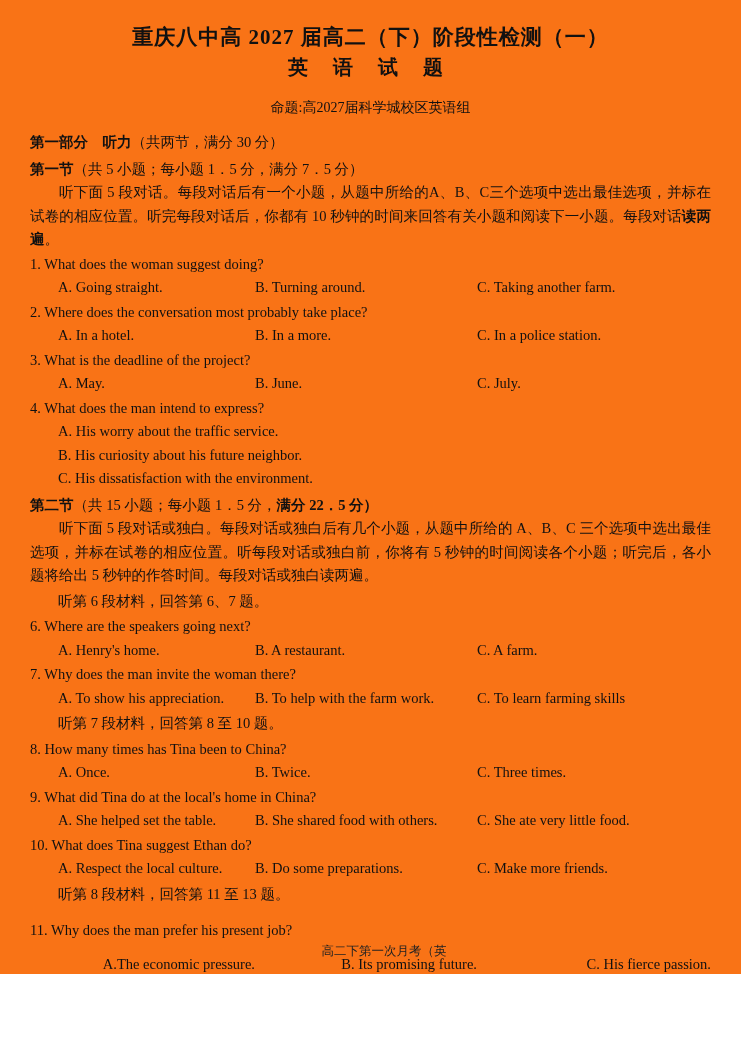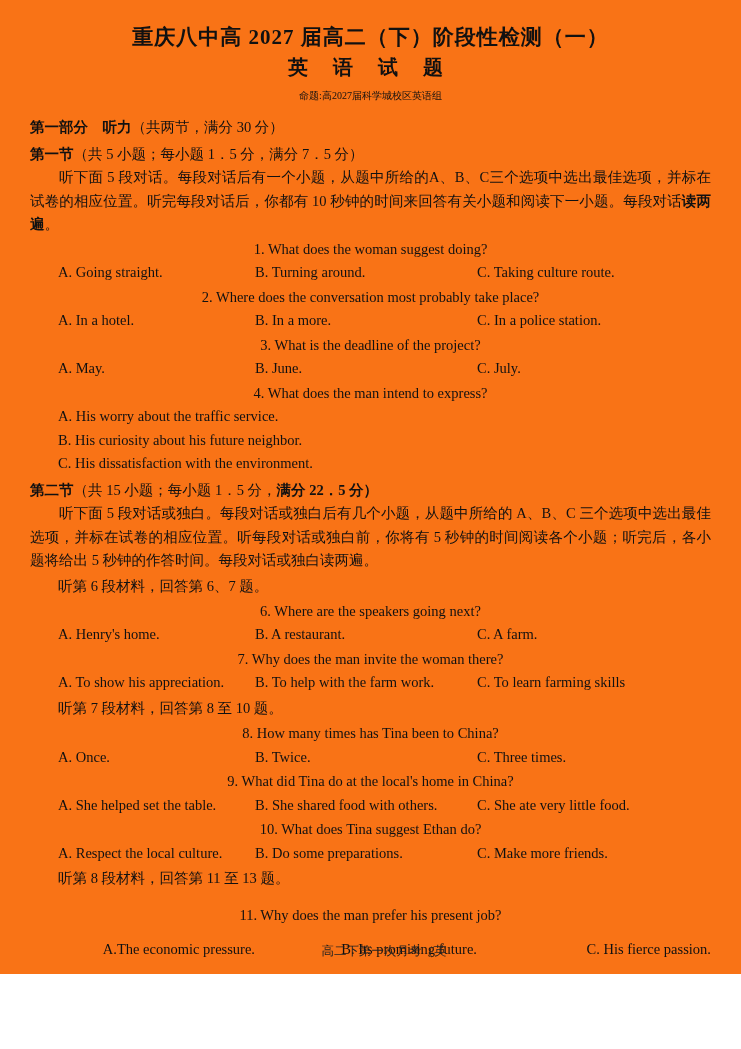--- a/index.html
+++ b/index.html
@@ -29,41 +29,41 @@
   .subtitle {
     text-align: center;
     font-size: 20px;
     font-weight: 700;
     letter-spacing: 10px;
     margin-top: 3px;
     line-height: 1.3;
   }
   .byline {
     text-align: center;
-    font-size: 10px;
-    margin-top: 9px;
+    font-size: 14px;
+    margin-top: 19px;
     line-height: 1.3;
   }
   .doc-body { margin-top: 14px; }
   .heading {
     line-height: 1.62;
     margin-top: 3px;
   }
   .para {
     line-height: 1.62;
     text-align: justify;
     text-indent: 2em;
   }
   .note {
     line-height: 1.62;
     padding-left: 28px;
     margin: 2px 0;
   }
   .question { margin-top: 1px; }
-  .q-line { line-height: 1.62; text-align: center; }
+  .q-line { line-height: 1.62; }
   .opts.row {
     display: grid;
     grid-template-columns: 197px 222px 1fr;
     padding-left: 28px;
     line-height: 1.62;
   }
   .opts.stack .opt {
     padding-left: 28px;
     line-height: 1.62;
   }
@@ -91,21 +91,21 @@
 
   <main class="doc-body">
       <div class="heading"><span class="b">第一部分　听力</span><span>（共两节，满分 30 分）</span></div>
       <div class="heading"><span class="b">第一节</span><span>（共 5 小题；每小题 1．5 分，满分 7．5 分）</span></div>
       <div class="para"><span>听下面 5 段对话。每段对话后有一个小题，从题中所给的A、B、C三个选项中选出最佳选项，并标在试卷的相应位置。听完每段对话后，你都有 10 秒钟的时间来回答有关小题和阅读下一小题。每段对话</span><span class="b">读两遍</span><span>。</span></div>
       <div class="question">
         <div class="q-line">1. What does the woman suggest doing?</div>
         <div class="opts row">
           <div class="opt">A. Going straight.</div>
           <div class="opt">B. Turning around.</div>
-          <div class="opt">C. Taking culture route.</div>
+          <div class="opt">C. Taking another farm.</div>
         </div>
       </div>
       <div class="question">
         <div class="q-line">2. Where does the conversation most probably take place?</div>
         <div class="opts row">
           <div class="opt">A. In a hotel.</div>
           <div class="opt">B. In a more.</div>
           <div class="opt">C. In a police station.</div>
         </div>
       </div>

